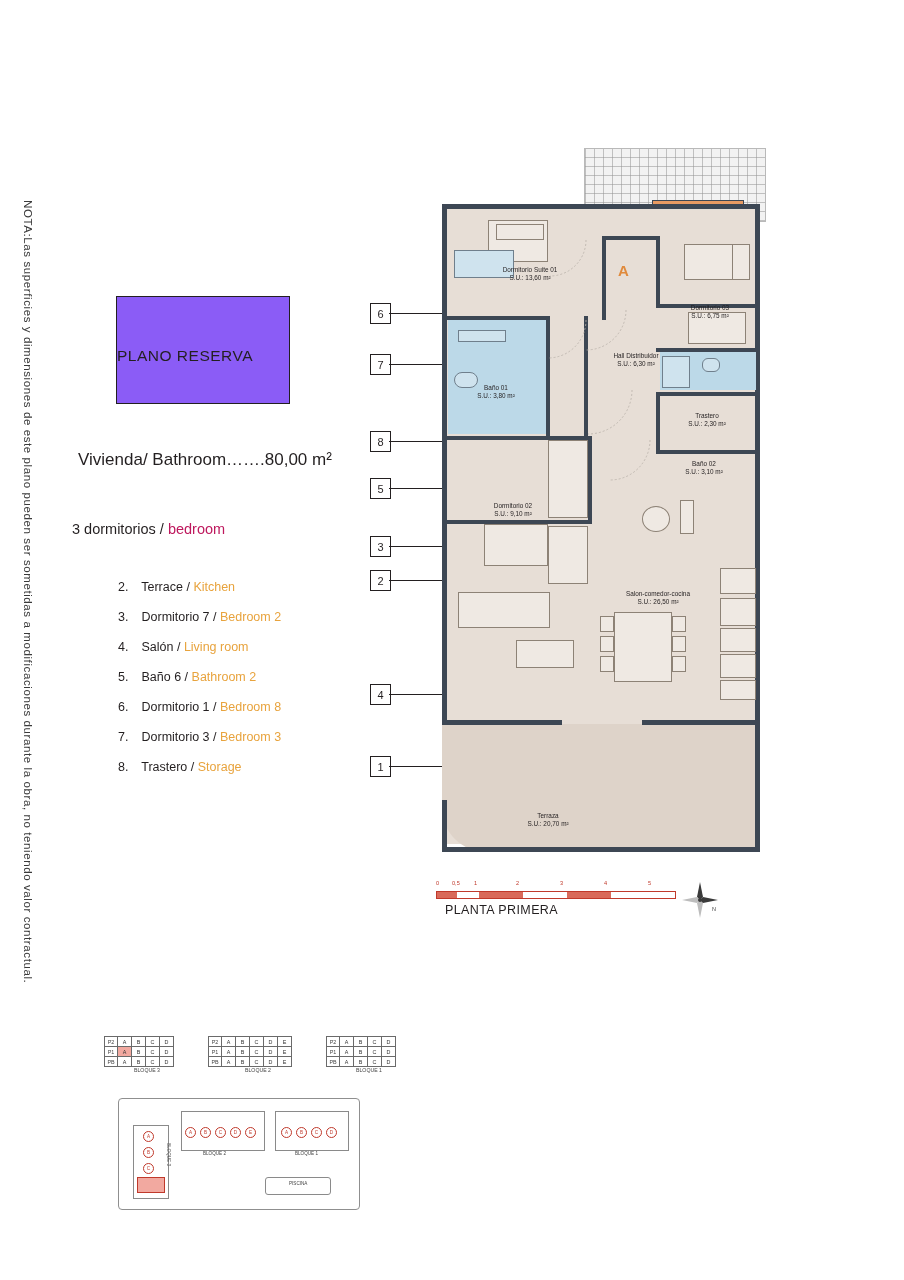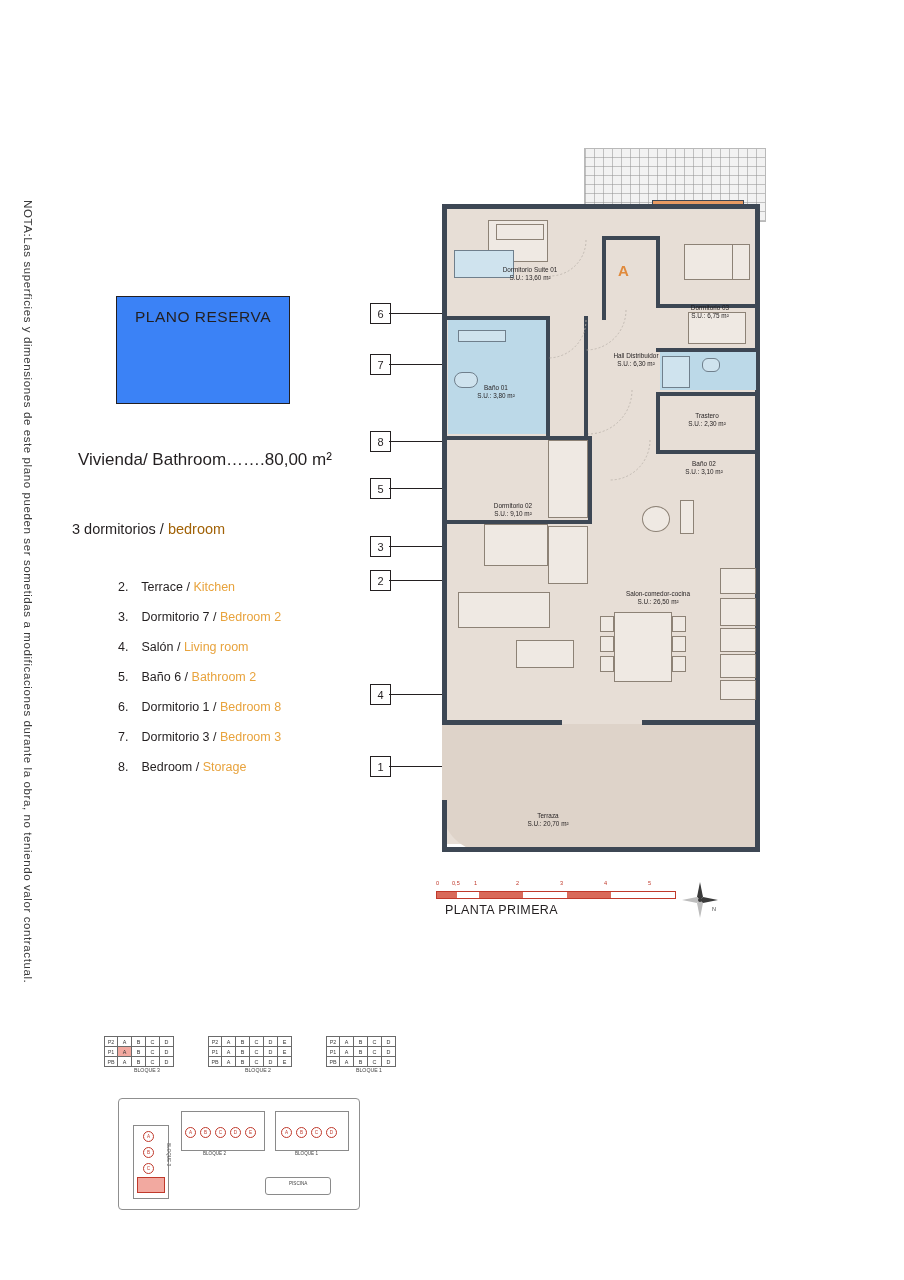--- a/index.html
+++ b/index.html
@@ -18,32 +18,32 @@
     transform-origin:0 0;
     transform:rotate(90deg);
     font-size:11.5px;letter-spacing:.6px;color:#3a3a3a;
     white-space:nowrap;
   }
 
   
   #title-box{
     left:116px;top:296px;width:172px;height:106px;
     border:1.2px solid #231f20;
-    display:flex;flex-direction:column;align-items:center;justify-content:flex-start;
-    background:#3b82f6;
+    display:flex;flex-direction:row;align-items:center;justify-content:flex-start;
+    background:#8b5cf6;
   }
   #title-box .t1{font-size:15.5px;letter-spacing:.5px;margin-top:11px;font-weight:400;}
   #title-box .t2{font-size:34px;font-weight:700;letter-spacing:1px;margin-top:6px;}
 
   
   #areas{left:78px;top:450px;width:330px;}
   #areas div{font-size:17px;margin-bottom:4px;white-space:nowrap;}
 
   #bedcount{left:72px;top:521px;font-size:14.5px;}
-  #bedcount .en{color:#a16207;}
+  #bedcount .en{color:#be185d;}
 
   
   #legend{left:118px;top:572px;width:300px;font-size:12.5px;line-height:30px;}
   #legend .row{white-space:nowrap;}
   #legend .num{display:inline-block;width:20px;}
   #legend .en{color:#e8a33d;}
 
   
   .callout{
     border:1px solid #231f20;background:#fff;
@@ -148,21 +148,21 @@
     <span>Dormitorio 1 /</span>
     <span class="en">Bedroom 8</span>
   </div>
   <div class="row">
     <span class="num">7.</span>
     <span>Dormitorio 3 /</span>
     <span class="en">Bedroom 3</span>
   </div>
   <div class="row">
     <span class="num">8.</span>
-    <span>Bedroom /</span>
+    <span>Trastero /</span>
     <span class="en">Storage</span>
   </div>
 </div>
 
 <div class="abs callout" style="left:370px;top:303px;">6</div>
 <div class="abs leader" style="left:389px;top:313px;width:160px;"></div>
 
 <div class="abs callout" style="left:370px;top:354px;">7</div>
 <div class="abs leader" style="left:389px;top:364px;width:110px;"></div>
 

